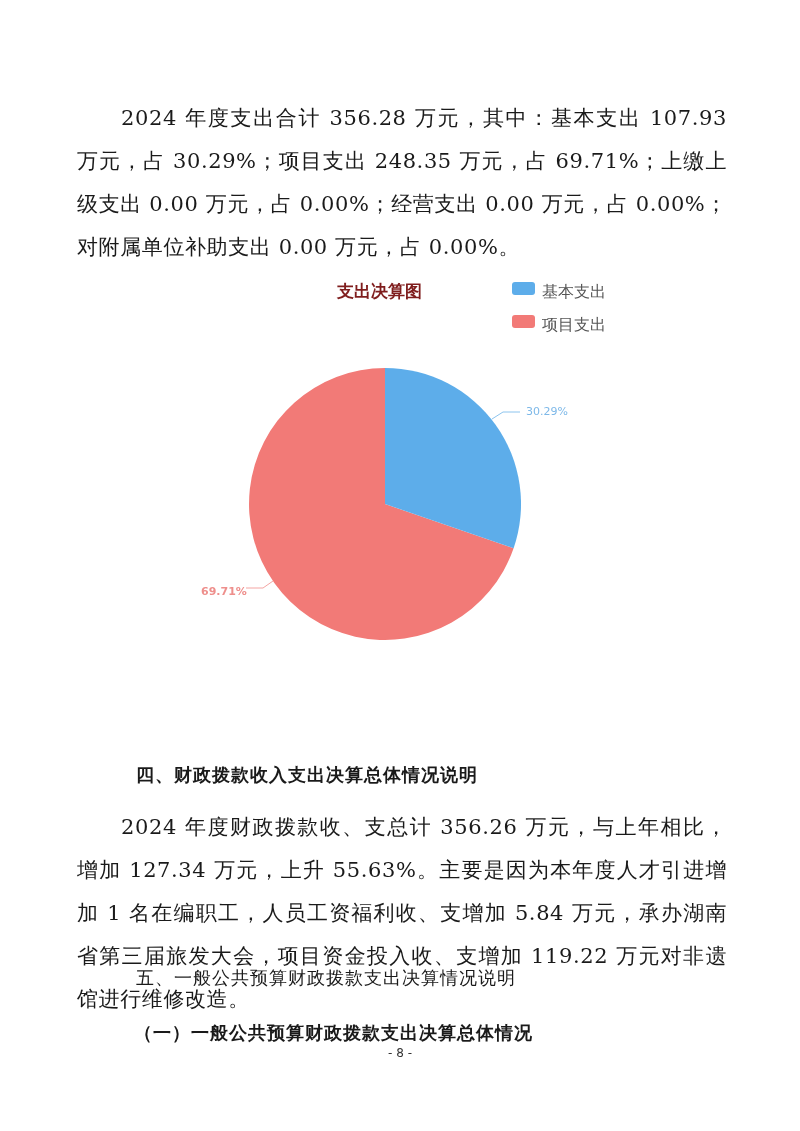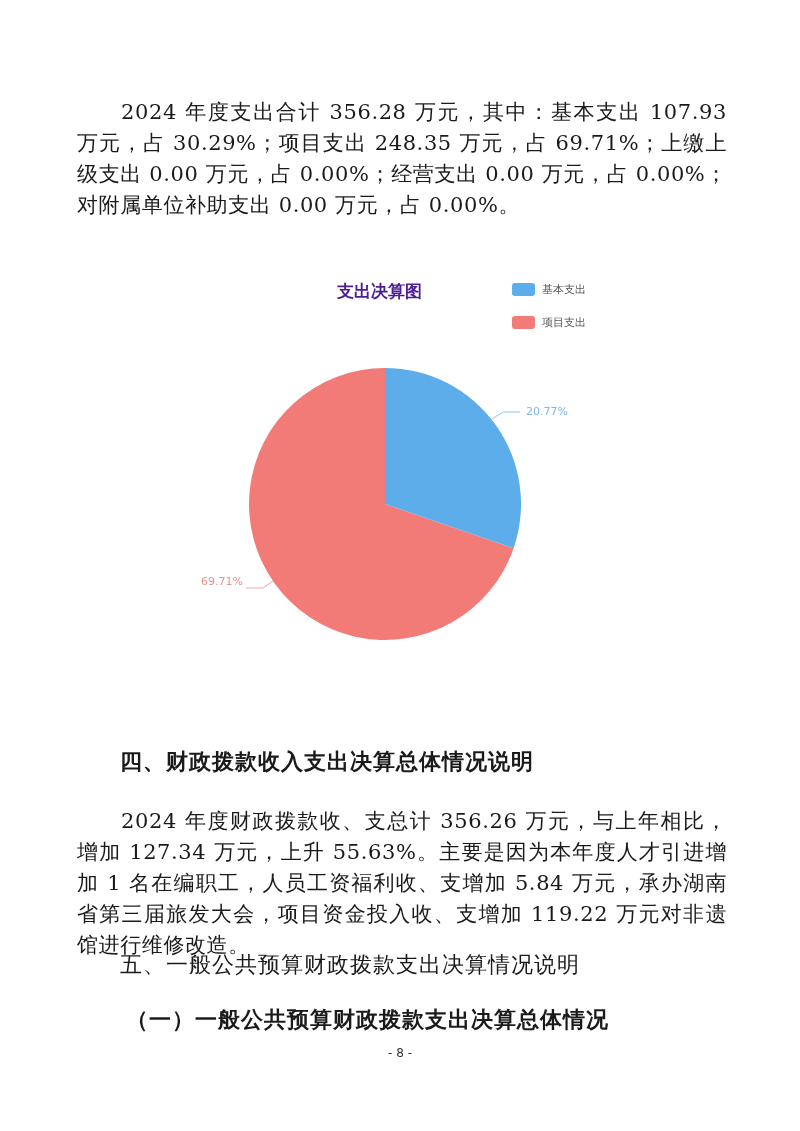--- a/index.html
+++ b/index.html
@@ -1,28 +1,28 @@
 <!DOCTYPE html>
 <html><head>
 <meta charset="utf-8">
 <style>
   html, body { margin: 0; padding: 0; background: #ffffff; }
   body { width: 800px; height: 1131px; position: relative; overflow: hidden;
          font-family: "DejaVu Serif", "Liberation Serif", serif; color: #1a1a1a; }
-  .para { position: absolute; left: 77px; width: 650px; font-size: 21px; line-height: 31px;
+  .para { position: absolute; left: 77px; width: 650px; font-size: 21px; line-height: 43px;
           text-align: justify; letter-spacing: 0.6px; margin: 0; }
   .para .indent { display: inline-block; width: 44px; }
-  .heading { position: absolute; left: 120px; font-size: 22px; font-weight: bold; margin: 0;
+  .heading { position: absolute; left: 120px; font-size: 18px; font-weight: bold; margin: 16px;
              font-family: Liberation Serif, serif; letter-spacing: 1px; }
   .heading.normal { font-weight: normal; }
   .chart { position: absolute; left: 0; top: 270px; width: 800px; height: 420px; }
   .chart-title { position: absolute; left: 337px; top: 10px; font-family: "DejaVu Sans", "Liberation Sans", sans-serif;
-                 font-size: 17px; font-weight: bold; color: #4c1d95; }
-  .legend-item { position: absolute; left: 512px; display: flex; align-items: center;
-                 font-family: "DejaVu Sans", "Liberation Sans", sans-serif; font-size: 11px; color: #555555; }
+                 font-size: 17px; font-weight: bold; color: #7f1d1d; }
+  .legend-item { position: absolute; left: 512px; display: flex; align-items: flex-start;
+                 font-family: "DejaVu Sans", "Liberation Sans", sans-serif; font-size: 16px; color: #555555; }
   .legend-swatch { width: 23px; height: 13px; border-radius: 3px; margin-right: 7px; }
   .pie-label { position: absolute; font-family: "DejaVu Sans", "Liberation Sans", sans-serif; font-size: 11px; }
   .page-num { position: absolute; top: 1046px; left: 0; width: 800px; text-align: center;
               font-family: "DejaVu Sans", "Liberation Sans", sans-serif; font-size: 12px; color: #333; }
 </style>
 </head>
 <body>
 
 <p class="para" style="top:97px;">
   <span class="indent"></span><span>2024 年度支出合计 356.28 万元，其中：基本支出 107.93 万元，占 30.29%；项目支出 248.35 万元，占 69.71%；上缴上级支出 0.00 万元，占 0.00%；经营支出 0.00 万元，占 0.00%；对附属单位补助支出 0.00 万元，占 0.00%。</span>
@@ -41,27 +41,27 @@
   </div>
 
   <svg width="800" height="420" style="position:absolute;left:0;top:0;">
 
     <path d="M385,234 L513.6,278.3 A136,136 0 1,1 385,98 Z" fill="#F27A77"></path>
     <path d="M385,234 L385,98 A136,136 0 0,1 513.6,278.3 Z" fill="#5DADEA"></path>
     <polyline points="492,149 503,142 520,142" fill="none" stroke="#8CC4EE" stroke-width="1"></polyline>
     <polyline points="273,311 263,318 246,318" fill="none" stroke="#F4A5A3" stroke-width="1"></polyline>
   </svg>
 
-  <div class="pie-label" style="left:526px;top:135px;color:#7DB8E8;">20.77%</div>
-  <div class="pie-label" style="left:201px;top:305px;color:#EE8F8C;">69.71%</div>
+  <div class="pie-label" style="left:526px;top:135px;color:#7DB8E8;">30.29%</div>
+  <div class="pie-label" style="left:201px;top:315px;color:#EE8F8C;font-weight:bold;">69.71%</div>
 </div>
 
 <h2 class="heading" style="top:747px;">四、财政拨款收入支出决算总体情况说明</h2>
 
 <p class="para" style="top:806px;">
   <span class="indent"></span><span>2024 年度财政拨款收、支总计 356.26 万元，与上年相比，增加 127.34 万元，上升 55.63%。主要是因为本年度人才引进增加 1 名在编职工，人员工资福利收、支增加 5.84 万元，承办湖南省第三届旅发大会，项目资金投入收、支增加 119.22 万元对非遗馆进行维修改造。</span>
 </p>
 
 <h2 class="heading normal" style="top:950px;">五、一般公共预算财政拨款支出决算情况说明</h2>
 
-<h3 class="heading" style="top:1005px;left:126px;">（一）一般公共预算财政拨款支出决算总体情况</h3>
+<h3 class="heading" style="top:1005px;left:118px;">（一）一般公共预算财政拨款支出决算总体情况</h3>
 
 <div class="page-num">- 8 -</div>
 
 </body></html>

